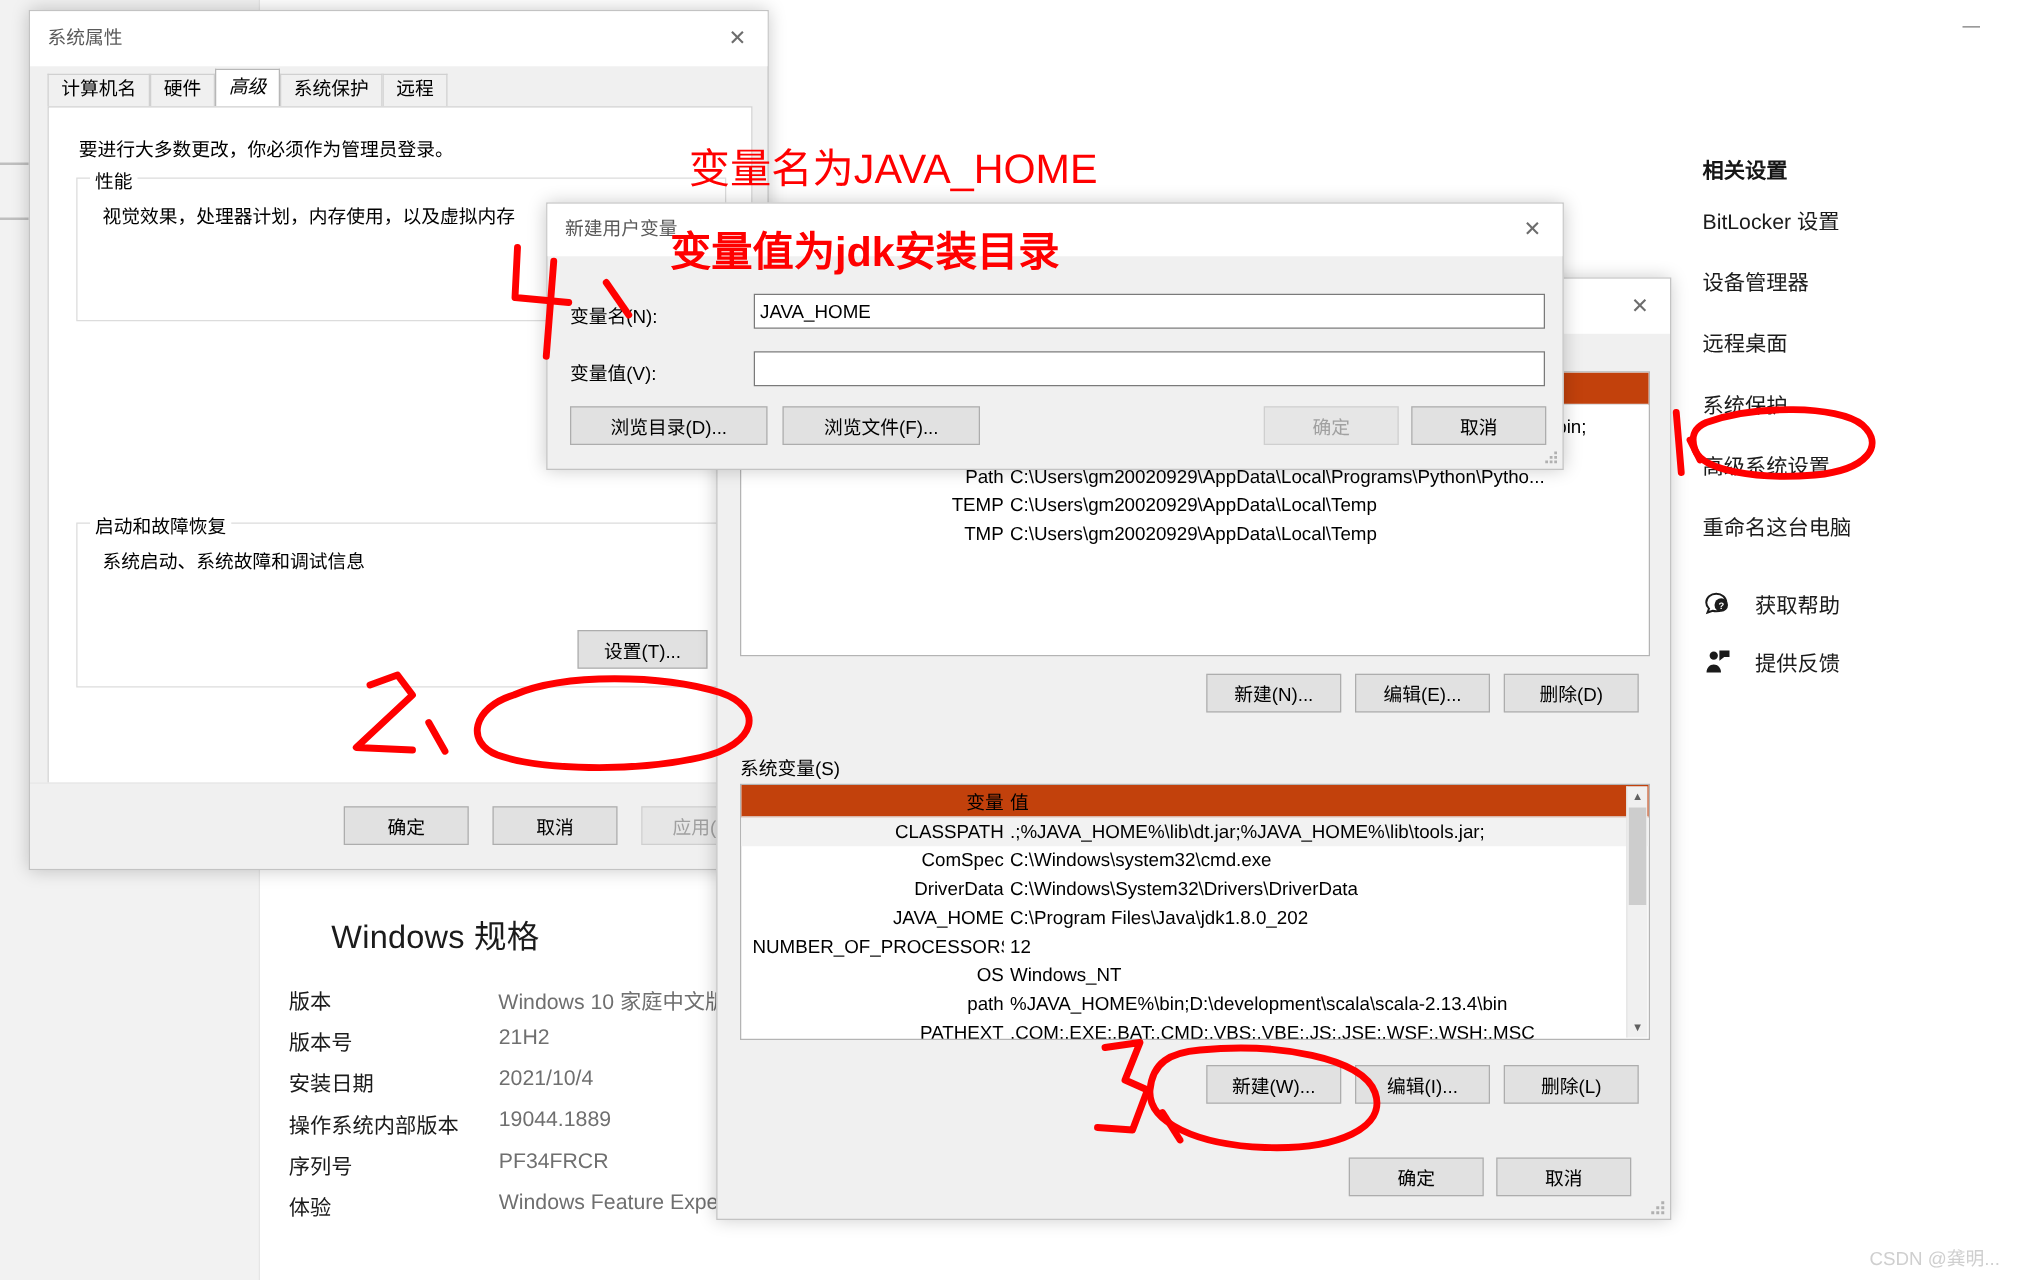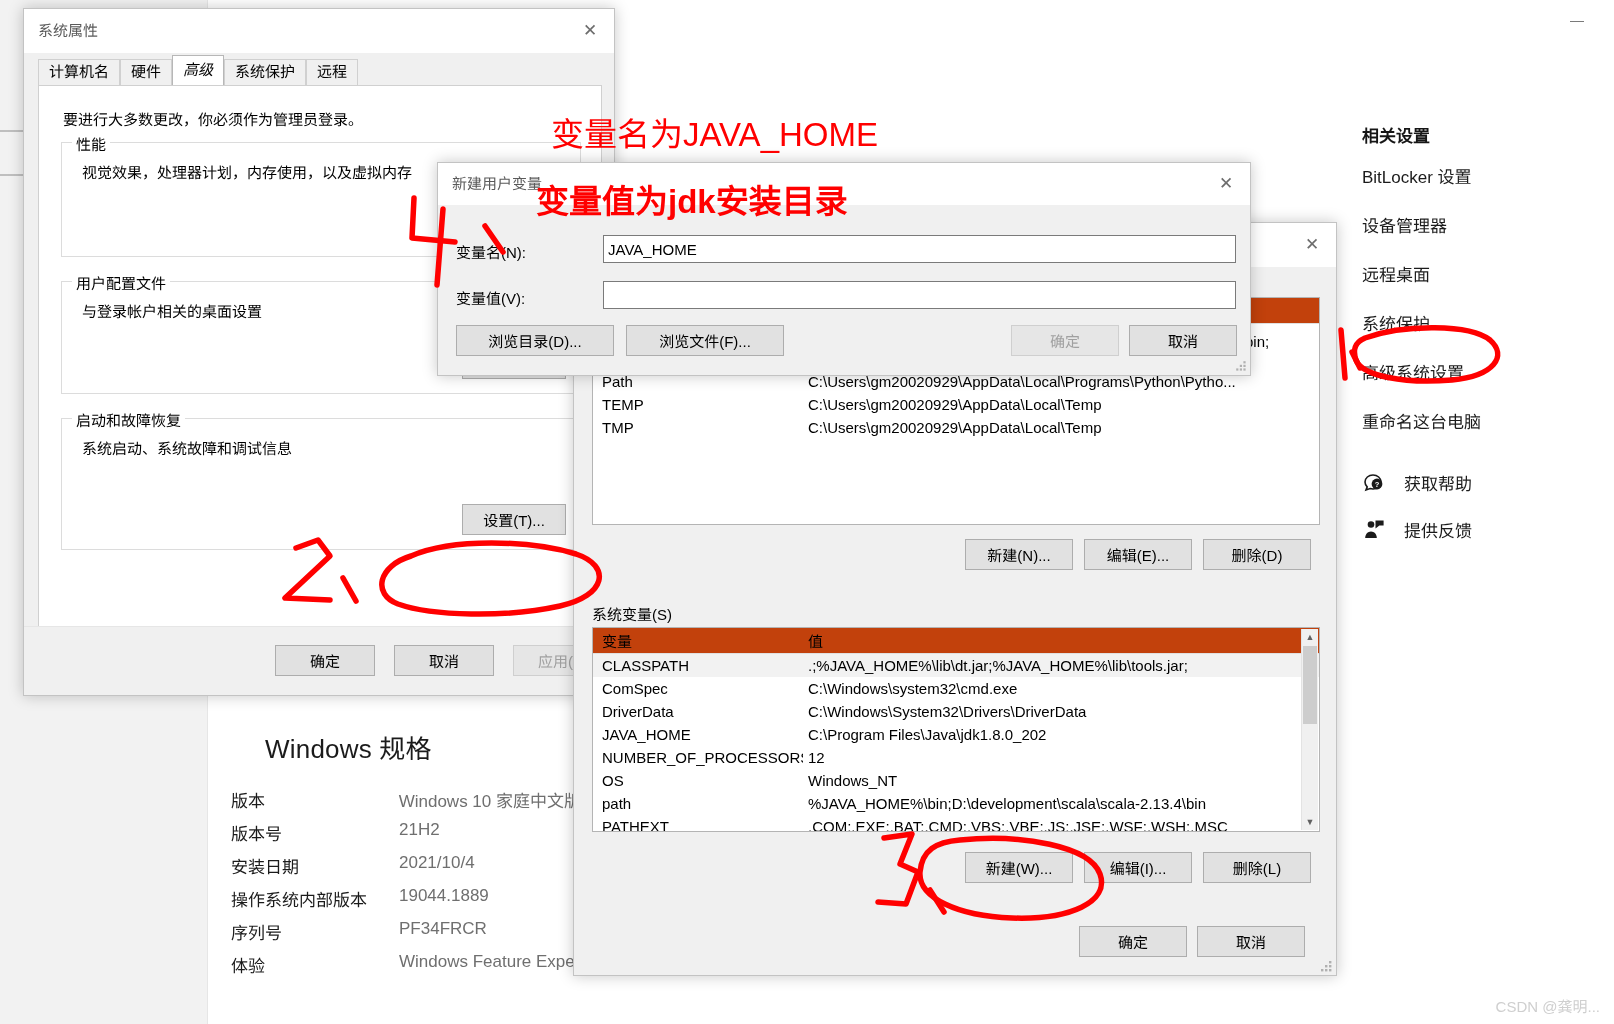--- a/index.html
+++ b/index.html
@@ -155,21 +155,21 @@
   .list-head {
     display: flex; height: 25px; align-items: center;
     border-bottom: 1px solid #e0e0e0; background: #c2410c;
     font-size: 15px; color: #000;
   }
   .list-row {
     display: flex; height: 23px; align-items: center; font-size: 15px;
     color: #000; cursor: pointer;
   }
   .list-row.alt { background: #f2f2f2; }
-  .col-name { width: 210px; padding-left: 9px; box-sizing: border-box; white-space: nowrap; overflow: hidden; }
+  .col-name { width: 210px; padding-left: 9px; box-sizing: border-box; white-space: nowrap; overflow: hidden; text-align: right; }
   .col-val  { flex: 1; padding-left: 5px; box-sizing: border-box; white-space: nowrap; overflow: hidden; }
   .vsb {
     position: absolute; right: 1px; top: 1px; width: 16px; bottom: 1px;
     background: #f0f0f0; border-left: 1px solid #e3e3e3;
   }
   .vsb-arrow {
     position: absolute; left: 0; width: 16px; height: 16px; line-height: 16px;
     text-align: center; font-size: 9px; color: #606060; cursor: pointer;
   }
   .vsb-thumb {
@@ -295,25 +295,20 @@
 
   <div id="sysprops-page">
     <div id="sysprops-admin-note">要进行大多数更改，你必须作为管理员登录。</div>
 
     <div class="groupbox" style="left:22px; top:56px; width:518px; height:113px;">
       <span class="gb-legend">性能</span>
       <span class="gb-text">视觉效果，处理器计划，内存使用，以及虚拟内存</span>
       <button class="btn gb-btn">设置(S)...</button>
     </div>
 
-    <div class="groupbox" style="left:22px; top:195px; width:518px; height:111px;">
-      <span class="gb-legend">用户配置文件</span>
-      <span class="gb-text">与登录帐户相关的桌面设置</span>
-      <button class="btn gb-btn">设置(E)...</button>
-    </div>
 
     <div class="groupbox" style="left:22px; top:332px; width:518px; height:130px;">
       <span class="gb-legend">启动和故障恢复</span>
       <span class="gb-text">系统启动、系统故障和调试信息</span>
       <button class="btn gb-btn">设置(T)...</button>
     </div>
 
     <button class="btn" id="envvar-btn">环境变量(N)...</button>
   </div>
 

